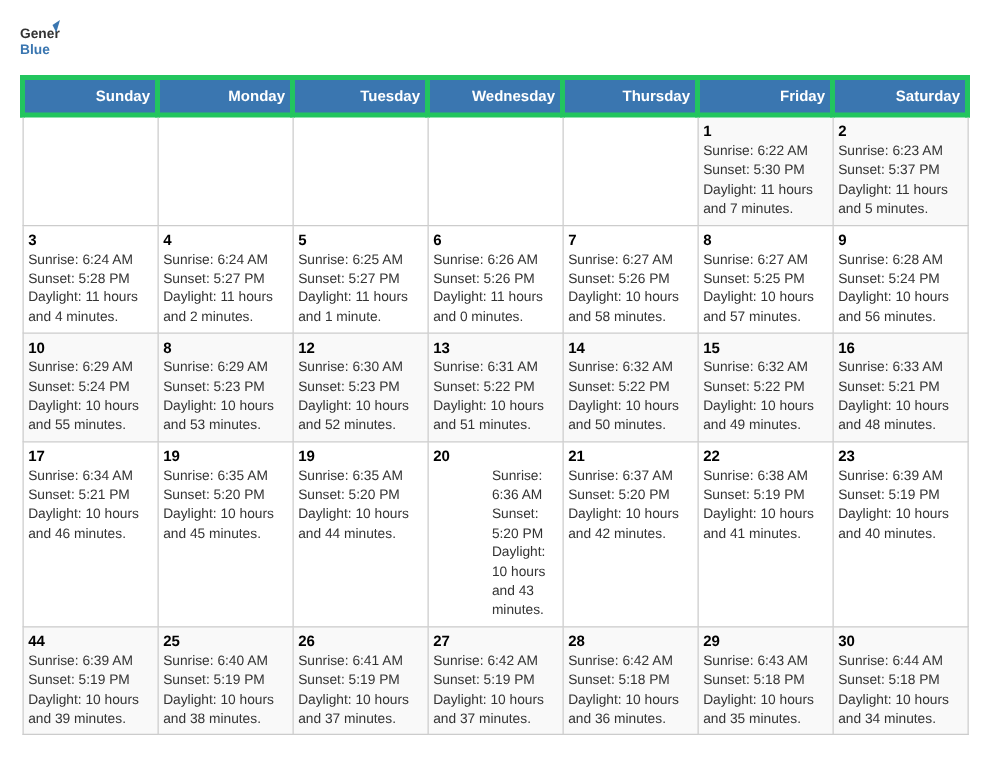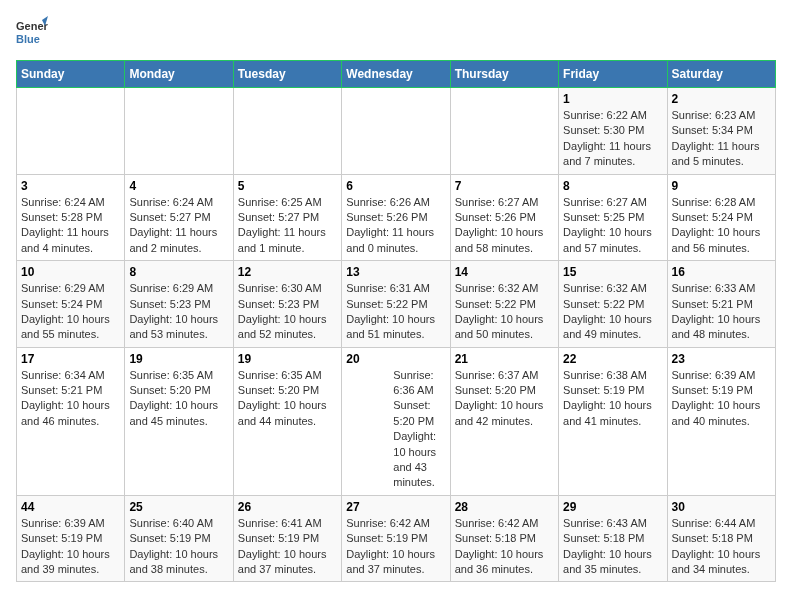--- a/index.html
+++ b/index.html
@@ -35,23 +35,23 @@
     }
     table {
       width: 100%;
       border-collapse: collapse;
       font-size: 10.5px;
     }
     thead tr th {
       background-color: #3a76b0;
       color: #fff;
       padding: 6px 4px;
-      text-align: left;
+      text-align: right;
       font-size: 12px;
-      border: 1px solid #22c55e;
+      border: 4px solid #22c55e;
     }
     tbody tr td {
       border: 1px solid #ccc;
       vertical-align: top;
       padding: 4px 4px;
       width: calc(100% / 7);
       min-height: 70px;
       background: #fff;
     }
     tbody tr:nth-child(odd) td {
@@ -114,21 +114,21 @@
         <td class="empty-cell"></td>
         <td>
           <span class="day-num">1</span>
           <div class="day-info" style="white-space: pre-line;">Sunrise: 6:22 AM
 Sunset: 5:30 PM
 Daylight: 11 hours and 7 minutes.</div>
         </td>
         <td>
           <span class="day-num">2</span>
           <div class="day-info" style="white-space: pre-line;">Sunrise: 6:23 AM
-Sunset: 5:34 PM
+Sunset: 5:37 PM
 Daylight: 11 hours and 5 minutes.</div>
         </td>
       </tr>
       <tr>
         <td>
           <span class="day-num">3</span>
           <div class="day-info" style="white-space: pre-line;">Sunrise: 6:24 AM
 Sunset: 5:28 PM
 Daylight: 11 hours and 4 minutes.</div>
         </td>

